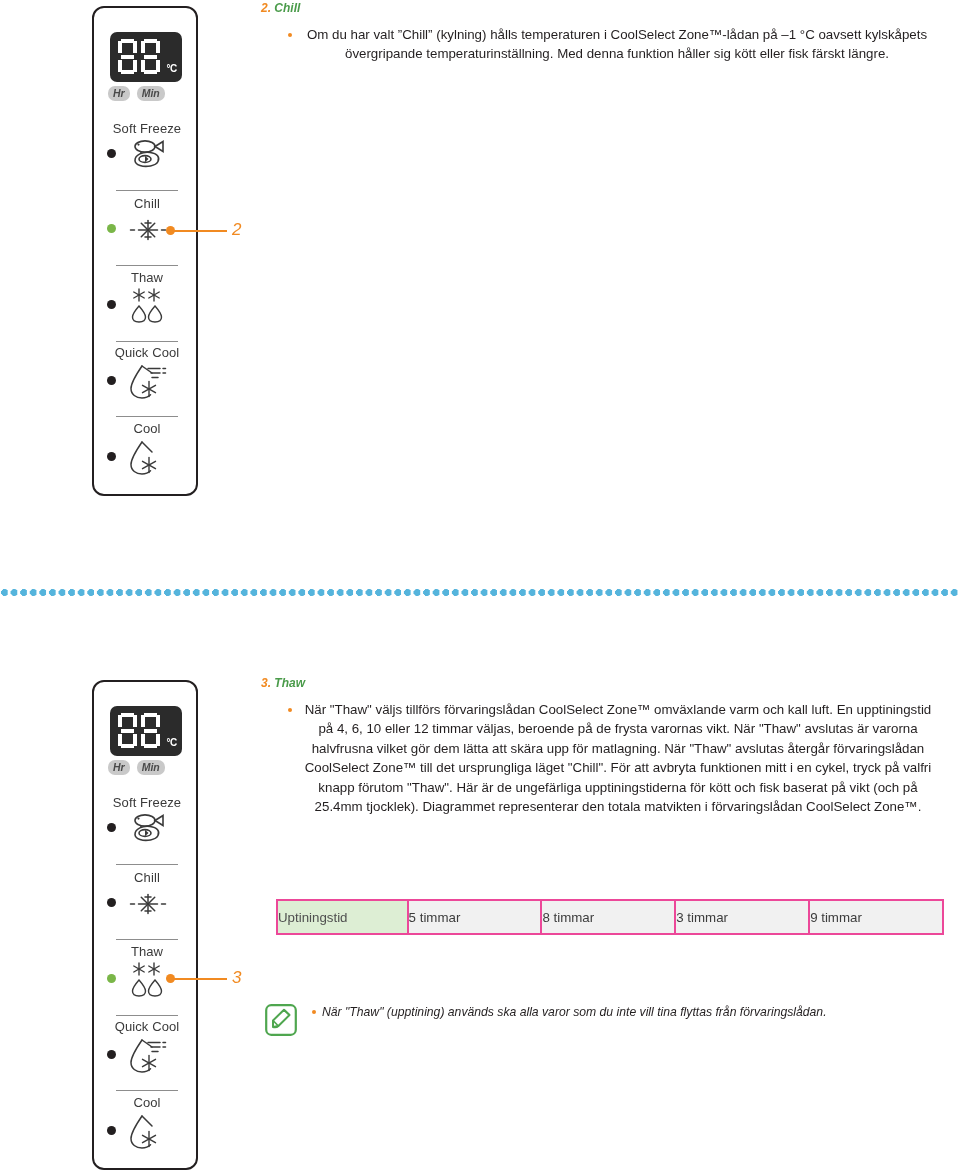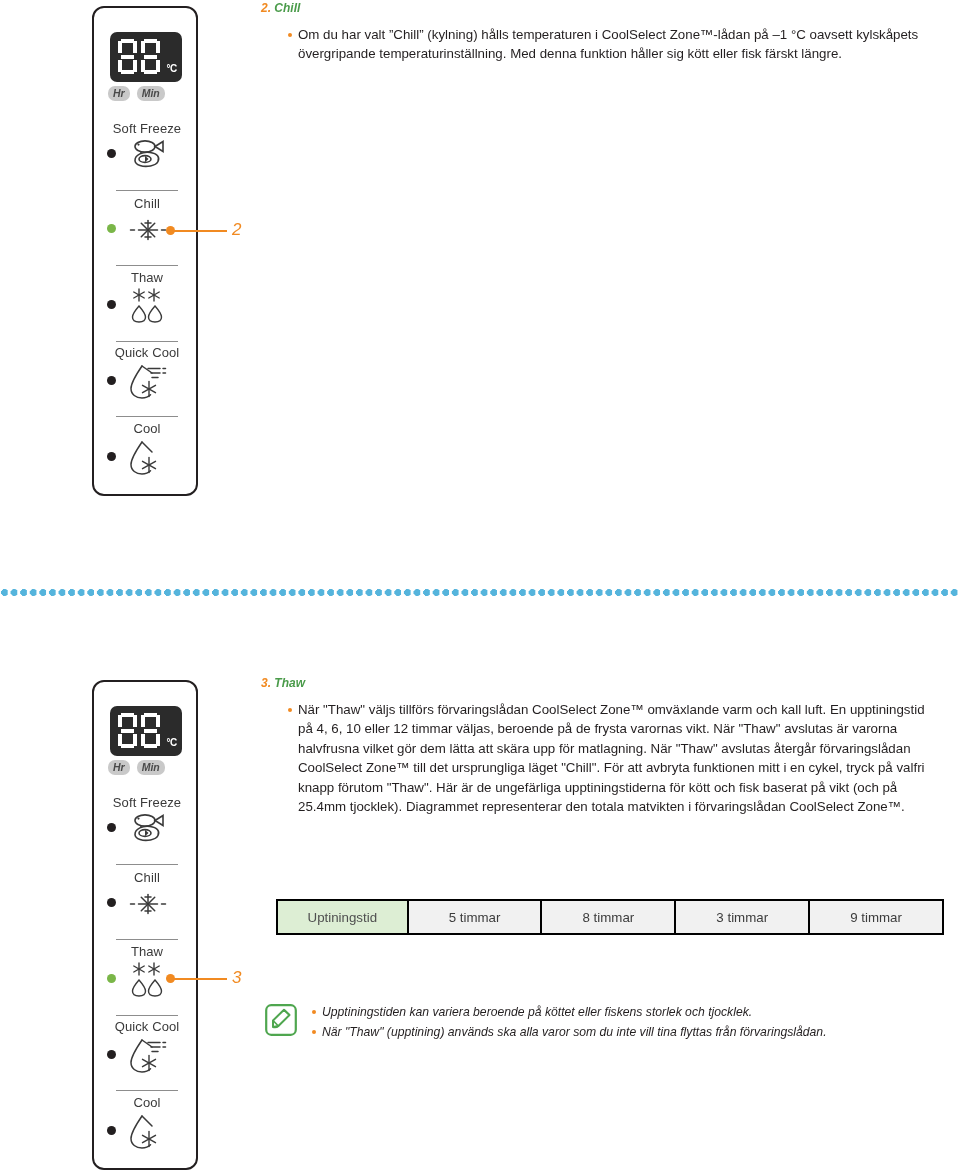--- a/index.html
+++ b/index.html
@@ -93,21 +93,21 @@
 
   
   .sec-title{
     position:absolute;
     font-size:12px;font-style:italic;font-weight:bold;
   }
   .sec-title .num{color:#f18a21;}
   .sec-title .txt{color:#4a9b4a;}
   .bullet-block{
     position:absolute;
-    font-size:13.3px;line-height:19.4px;color:#231f20;
+    font-size:13.3px;line-height:19.4px;color:#231f20;text-align:center;
   }
   .bullet-block .b{
     position:relative;padding-left:12px;
   }
   .bullet-block .b:before{
     content:"";position:absolute;left:2px;top:7.5px;
     width:4px;height:4px;border-radius:50%;background:#f18a21;
   }
 
   
@@ -117,22 +117,21 @@
     background-size:9.6px 9px;
     background-repeat:repeat-x;
   }
 
   
   table.thaw{
     position:absolute;border-collapse:collapse;
     font-size:13.3px;color:#3c3c3c;
   }
   table.thaw td{
-    border:2px solid #000000;
-    text-align:center;
+    border:2px solid #ec4899;
     vertical-align:middle;
     background:#f1f1f1;
     padding:0;
   }
   table.thaw td.hdr{background:#ddeed4;color:#4f4f4f;}
   table.thaw tr.r1 td{height:32px;}
   table.thaw tr.r2 td{height:42px;}
   table.thaw td .l2{display:block;line-height:18px;}
 
   
@@ -431,17 +430,16 @@
   <div class="note-icon" style="left:265px;top:1004px;">
     <svg width="32" height="32" viewBox="0 0 32 32" fill="none">
       <rect x="1.2" y="1.2" width="29.6" height="29.6" rx="5" stroke="#4fa64f" stroke-width="2.2"></rect>
       <path d="M8 23 L8 16.5 L19 5.8 L24.5 11 L13.4 22 Z" stroke="#4fa64f" stroke-width="2" stroke-linejoin="round"></path>
       <path d="M8 16.5 L13.4 22" stroke="#4fa64f" stroke-width="1.7"></path>
       <path d="M8 23 C10.5 23.8 12 23.2 13.4 22" stroke="#4fa64f" stroke-width="2" fill="none"></path>
       <path d="M19 5.8 L24.5 11" stroke="#4fa64f" stroke-width="1.7"></path>
     </svg>
   </div>
   <div class="note" style="left:310px;top:1002px;width:636px;">
-    <div class="b">Upptiningstiden kan variera beroende på köttet eller fiskens storlek och tjocklek.</div>
     <div class="b">När "Thaw" (upptining) används ska alla varor som du inte vill tina flyttas från förvaringslådan.</div>
   </div>
 
 </div>
 
 </body></html>

